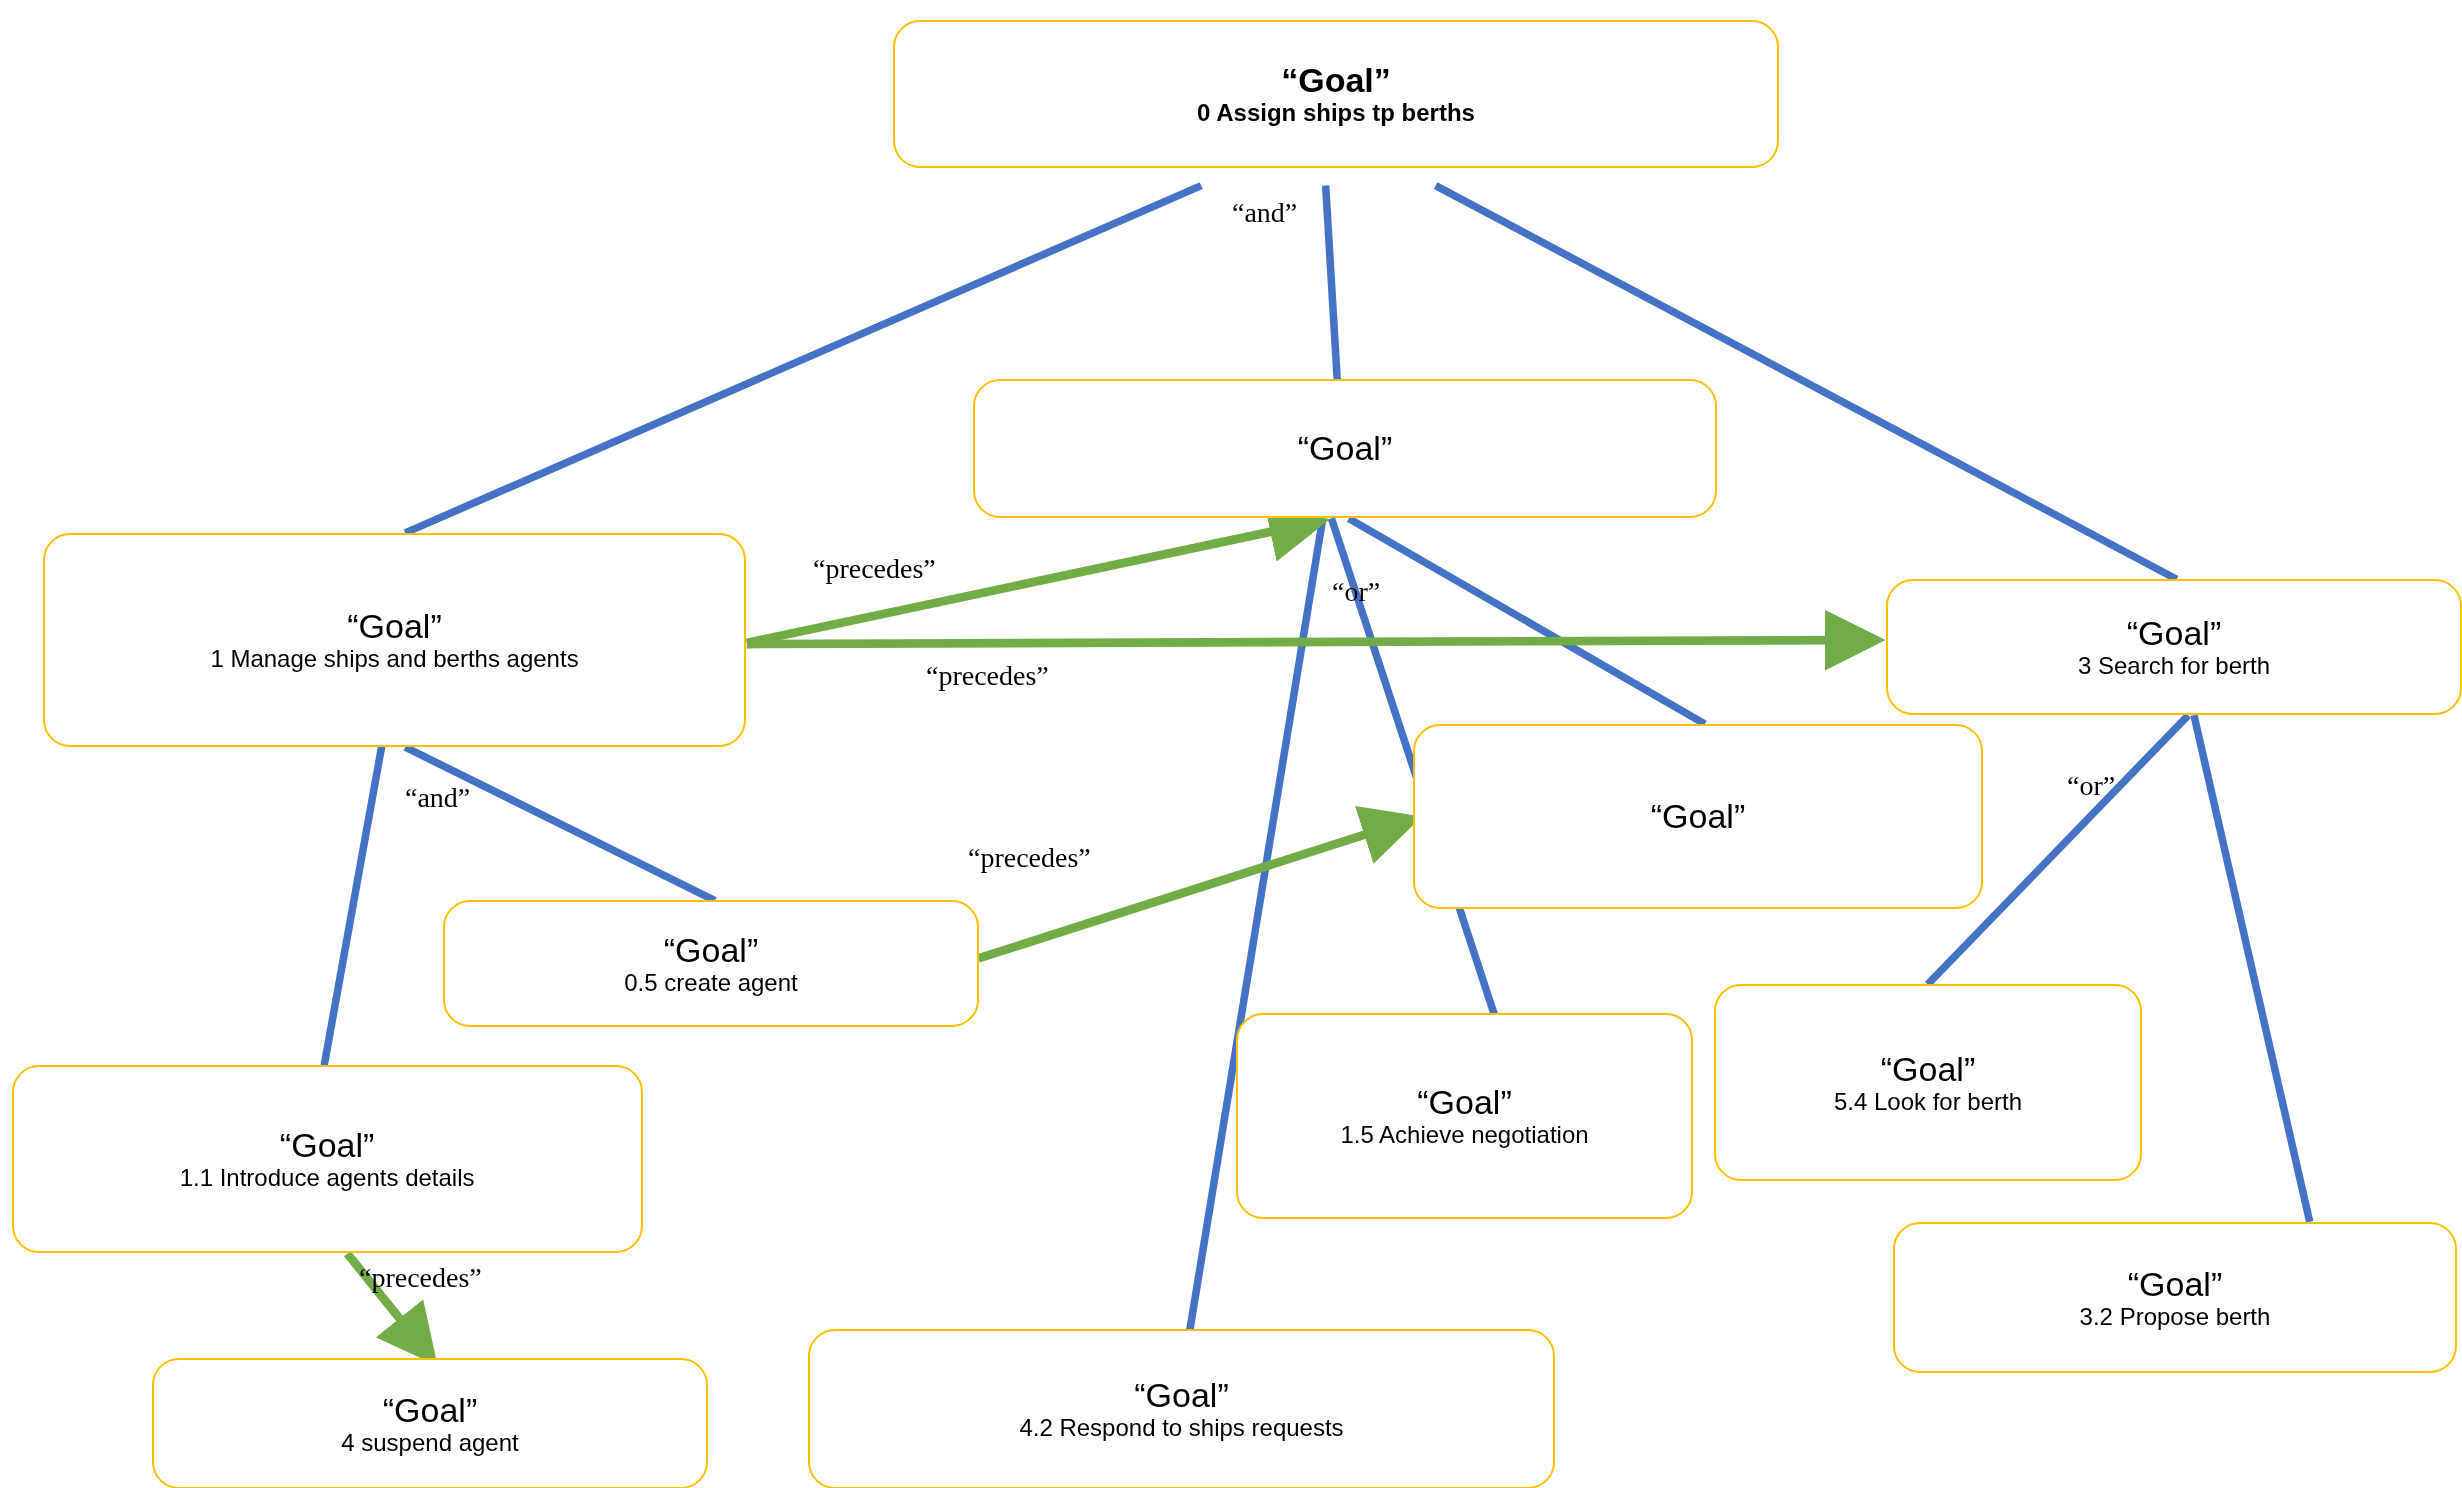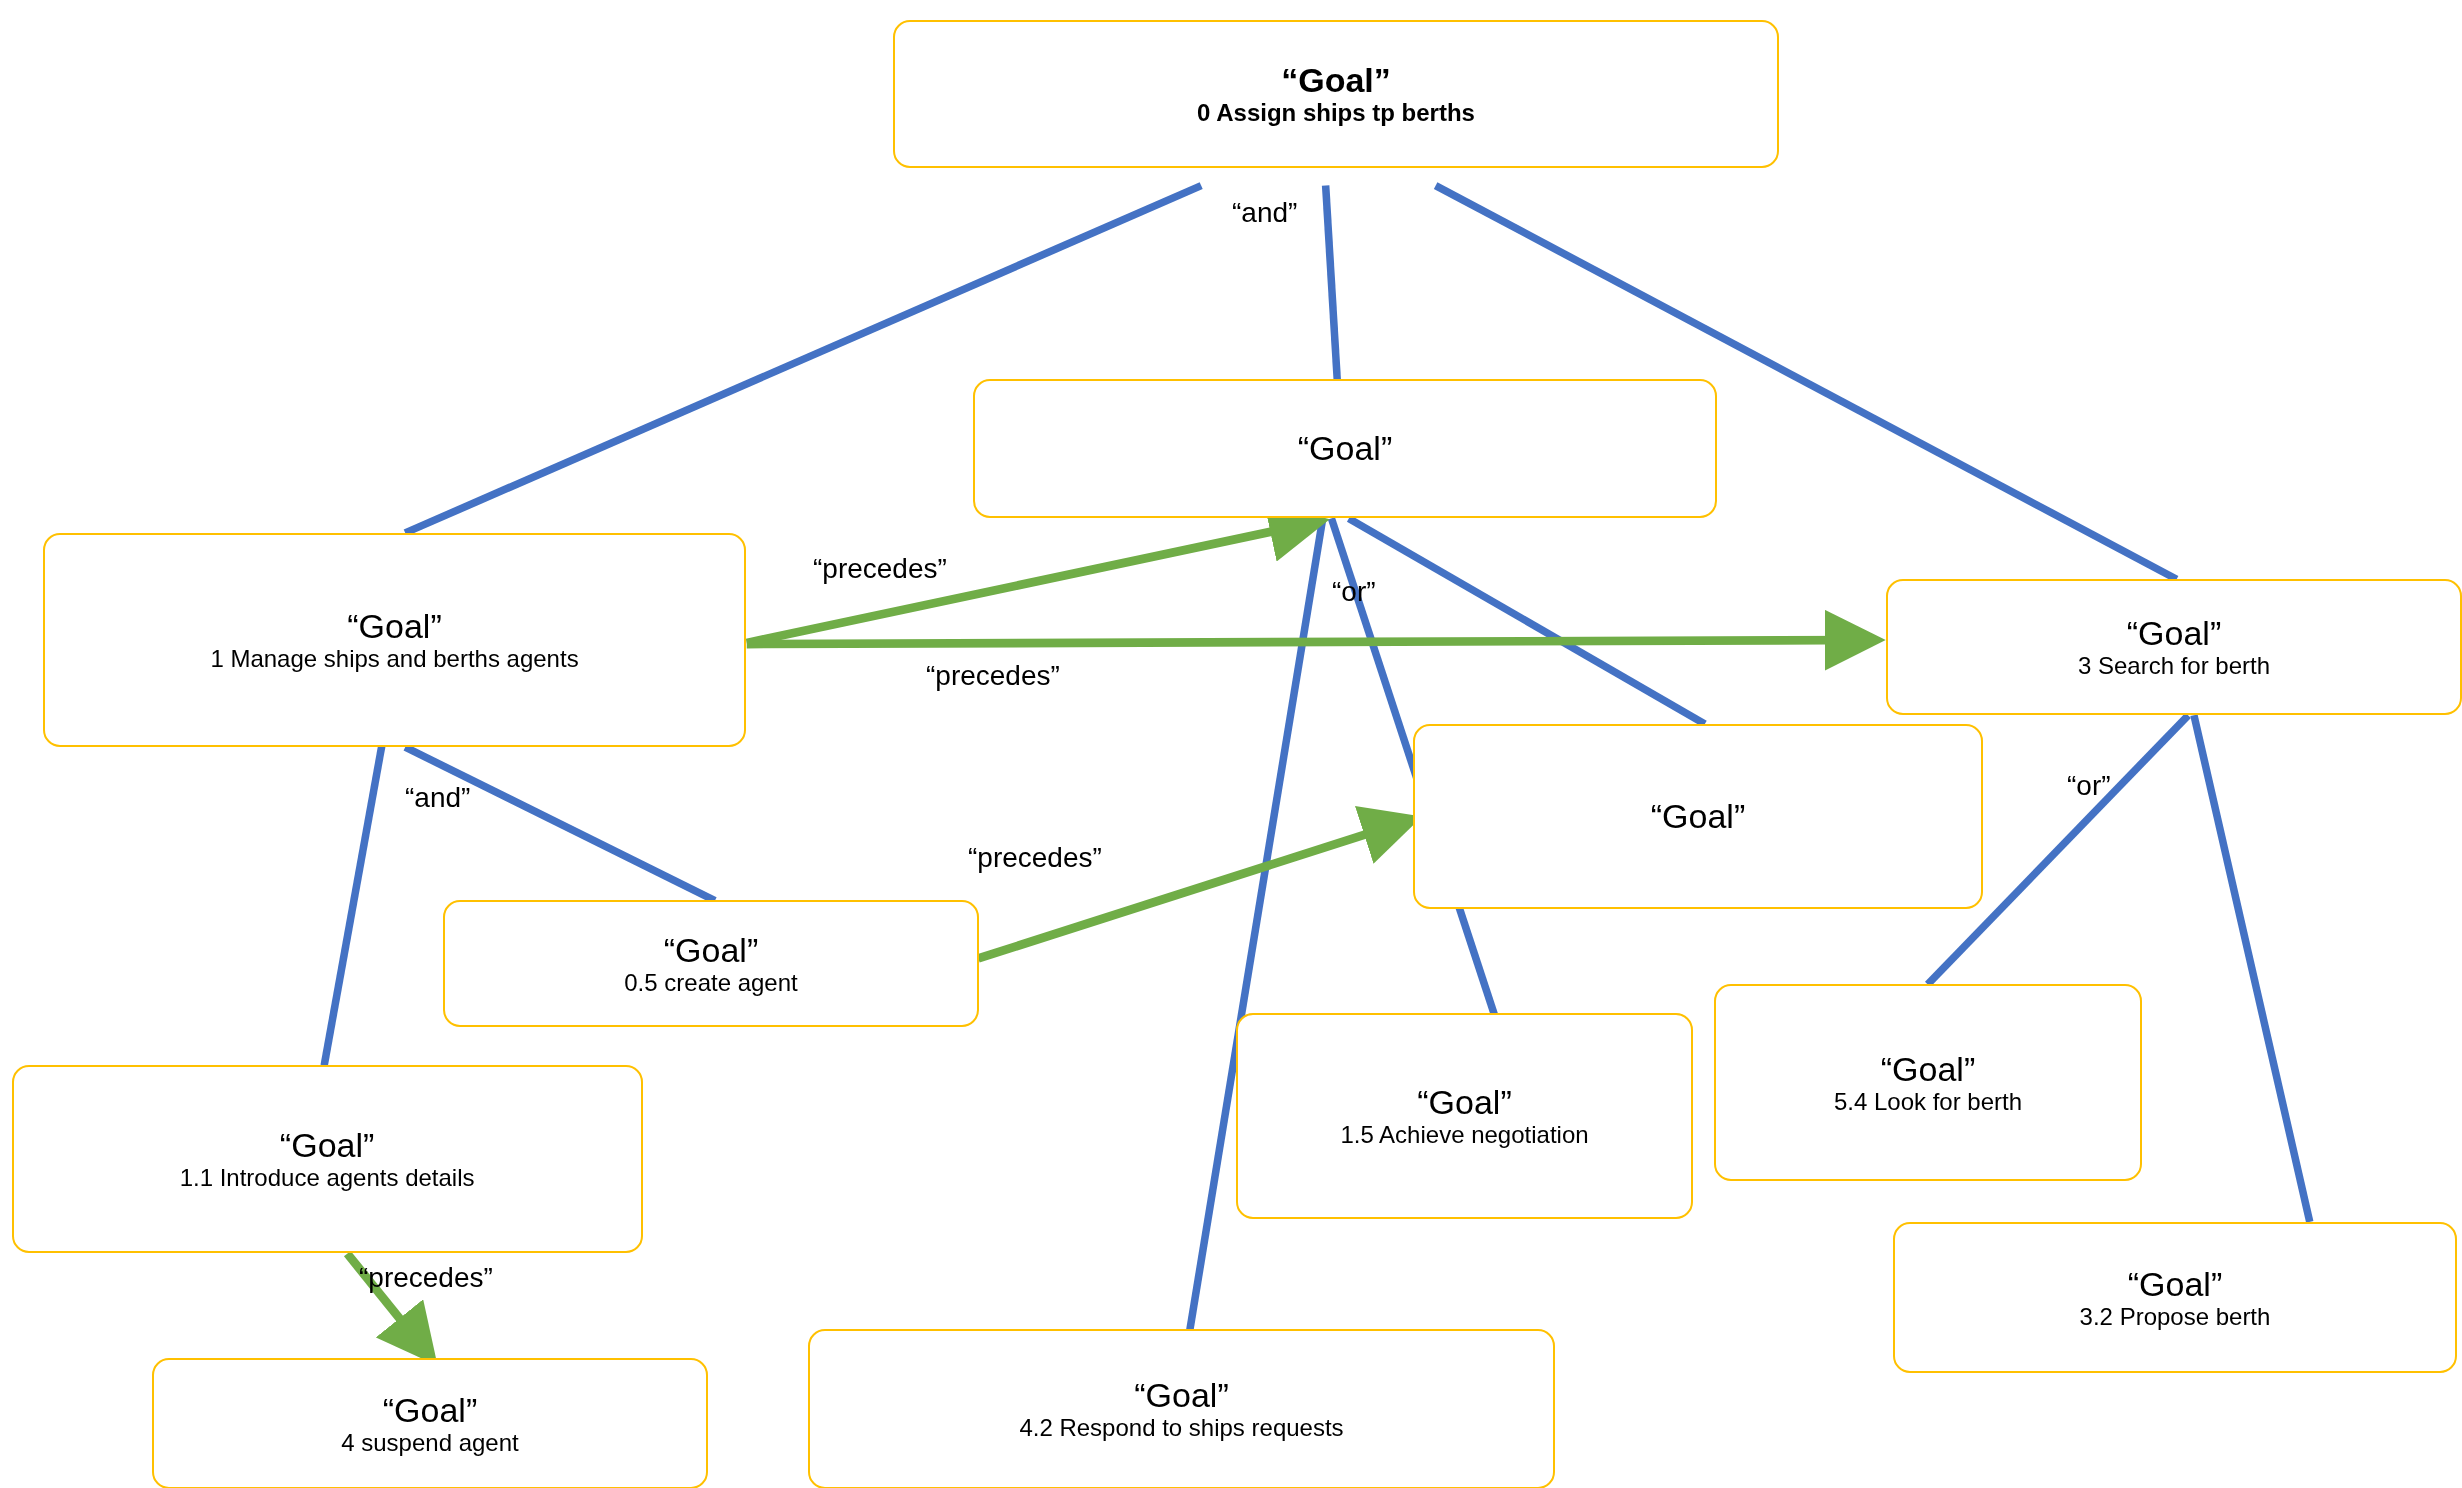--- a/index.html
+++ b/index.html
@@ -22,21 +22,21 @@
     top: 0;
     width: 2462px;
     height: 1489px;
     pointer-events: none;
   }
   .goal-node {
     position: absolute;
     box-sizing: border-box;
     background: #ffffff;
     border: 2.9px solid #FFC000;
-    border-radius: 17px;
+    border-radius: 27px;
     display: flex;
     flex-direction: column;
     align-items: center;
     justify-content: center;
     text-align: center;
     color: #000000;
     z-index: 5;
   }
   .node-type {
     font-size: 34px;
@@ -51,21 +51,21 @@
   .goal-node.root .node-label,
   .goal-node.root .node-type {
     font-weight: bold;
   }
   .edge-label {
     position: absolute;
     font-size: 28px;
     color: #000000;
     white-space: nowrap;
     z-index: 8;
-    font-family: Liberation Sans, sans-serif;
+    font-family: Liberation Serif, serif;
   }
 </style>
 </head>
 <body>
 
 <div id="canvas">
 
   <svg id="edge-layer" viewBox="0 0 4253 2571" xmlns="http://www.w3.org/2000/svg">
     <defs>
       <marker id="arrow-green" viewBox="0 0 12 12" refX="10" refY="6" markerWidth="7" markerHeight="7" orient="auto-start-reverse">

